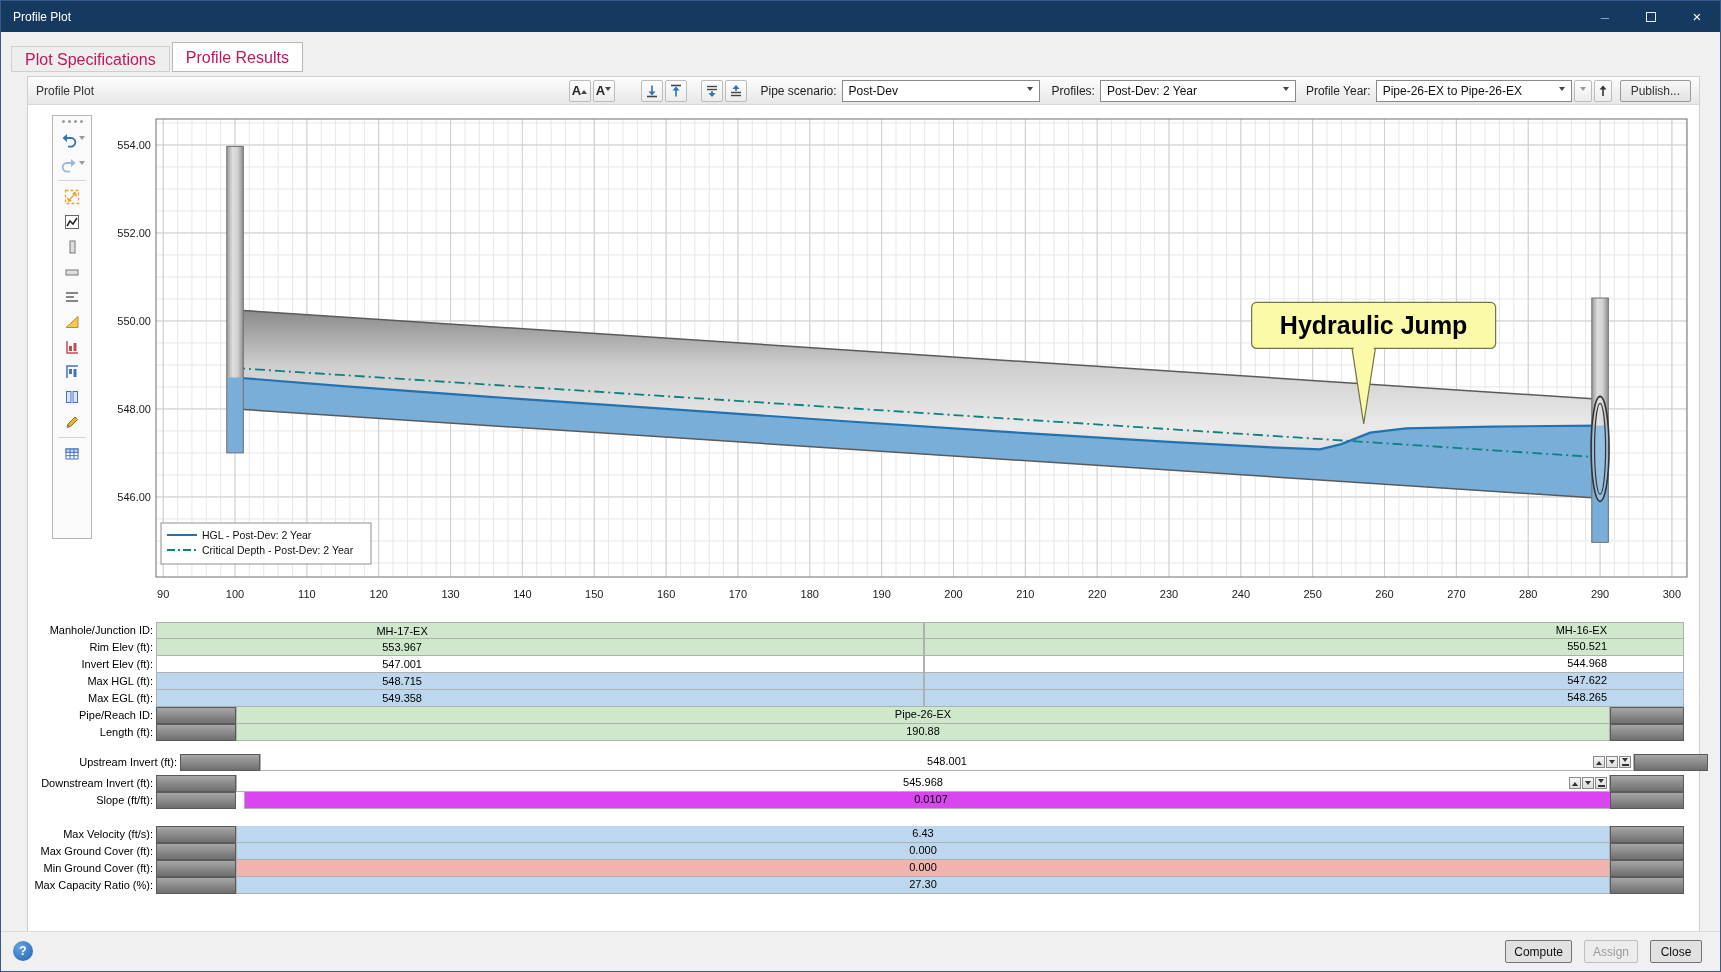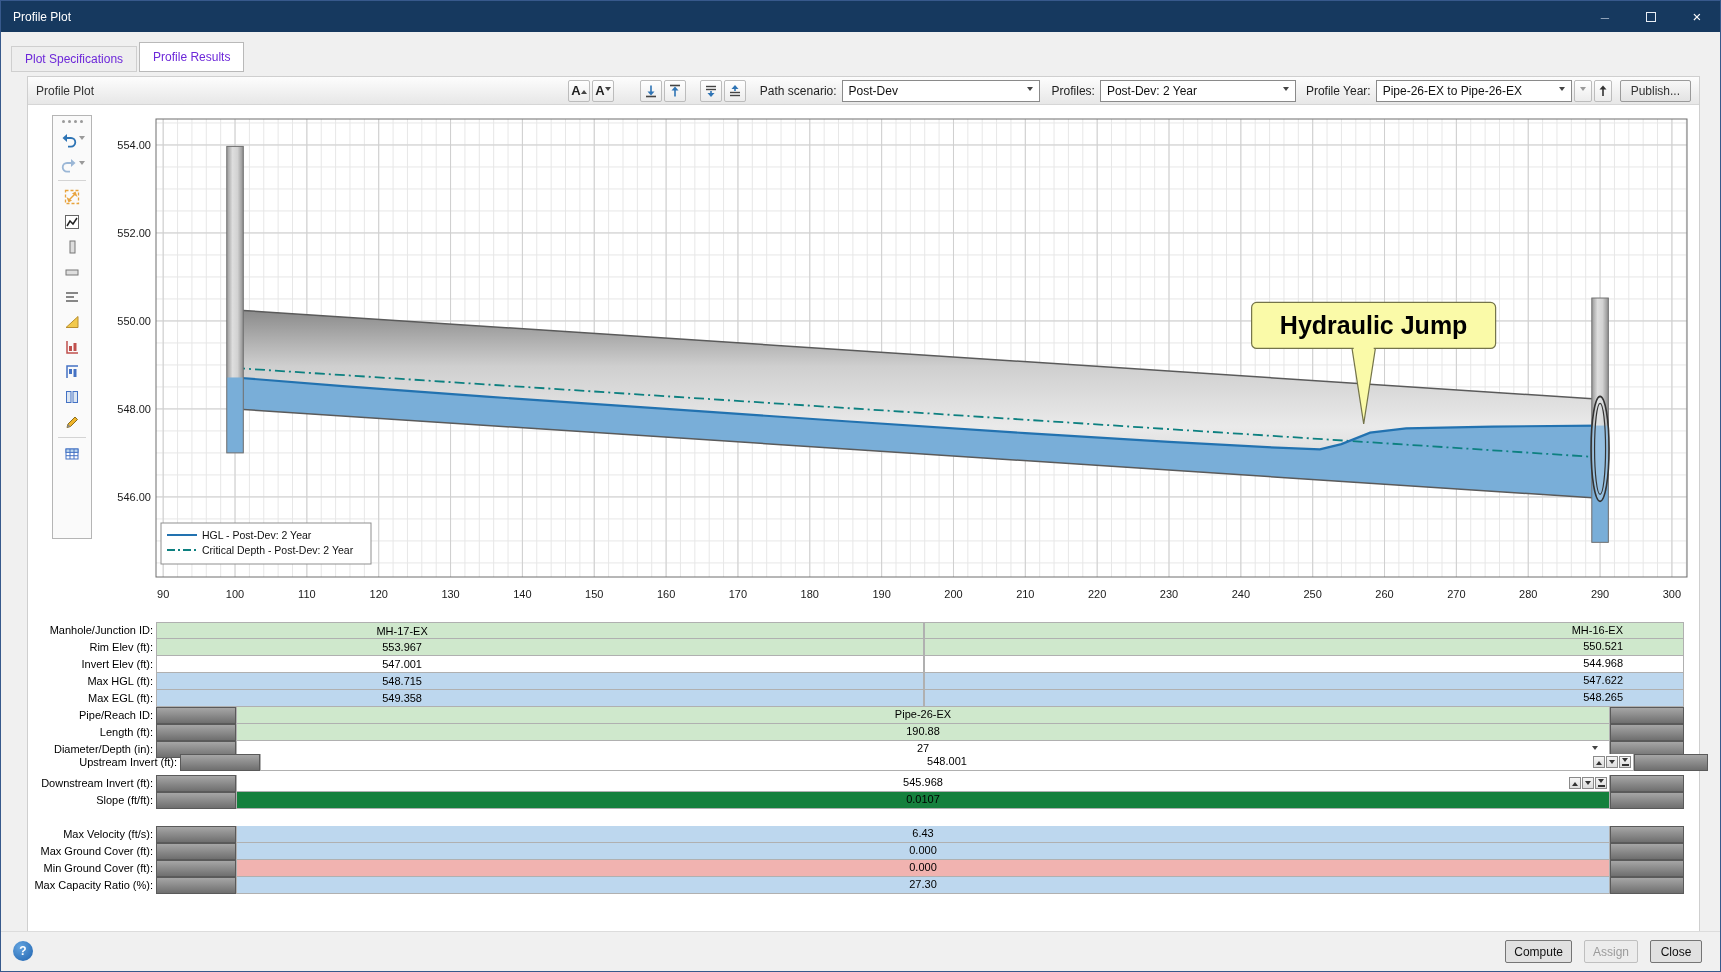--- a/index.html
+++ b/index.html
@@ -8,21 +8,21 @@
   .window{position:relative;width:1721px;height:972px;background:#f0f0f0;border:1px solid #37598c;overflow:hidden;}
   
   .titlebar{position:absolute;top:0;left:0;right:0;height:31px;background:#16395f;display:flex;align-items:center;}
   .titlebar .title{font-size:12px;color:#fff;margin-left:12px;}
   .winbtns{margin-left:auto;display:flex;height:100%;}
   .winbtn{width:46px;height:100%;display:flex;align-items:center;justify-content:center;font-size:15px;color:#fff;cursor:pointer;}
   .winbtn.min{color:#8fa2b8;}
   .maxbox{width:10px;height:10px;border:1px solid #e8eef5;display:block;}
   
   .tabstrip{position:absolute;top:31px;left:0;right:0;height:40px;display:flex;align-items:flex-end;padding-left:10px;background:#f0f0f0;}
-  .tab{height:26px;line-height:25px;padding:0 13px;font-size:12px;color:#6d28d9;background:#eeeeee;border:1px solid #cfcfcf;margin-right:2px;cursor:pointer;}
+  .tab{height:26px;line-height:25px;padding:0 13px;font-size:16px;color:#be185d;background:#eeeeee;border:1px solid #cfcfcf;margin-right:2px;cursor:pointer;}
   .tab.active{background:#ffffff;height:30px;line-height:29px;border-color:#b9b9b9;position:relative;z-index:2;}
   
   .panel{position:absolute;left:26px;top:75px;width:1673px;height:857px;background:#ffffff;border:1px solid #cfcfcf;}
   .panel-header{position:absolute;top:0;left:0;right:0;height:28px;background:linear-gradient(#fdfdfd,#e7e7e7);border-bottom:1px solid #d6d6d6;display:flex;align-items:center;padding:0 8px;font-size:12px;color:#333;}
   .ph-title{margin-right:auto;}
   .tbgrp{display:flex;align-items:center;}
   .tbtn{height:22px;min-width:22px;background:linear-gradient(#ffffff,#ececec);border:1px solid #bcbcbc;display:flex;align-items:center;justify-content:center;margin-left:2px;cursor:pointer;border-radius:2px;}
   .tbtn .A{font-size:13px;font-weight:bold;color:#222;}
   .car-u{width:0;height:0;border:3px solid transparent;border-bottom:4px solid #444;}
   .car-d{width:0;height:0;border:3px solid transparent;border-top:4px solid #444;}
@@ -39,21 +39,21 @@
   .tsep{width:28px;height:1px;background:#d4d4d4;margin:3px 0;}
   
   #profile-svg{position:absolute;left:74px;top:35px;}
   svg text{font-family:"Liberation Sans","DejaVu Sans",sans-serif;}
   
   .rtable{position:absolute;left:0;top:545px;width:1673px;height:280px;font-size:11px;}
   .trow{position:absolute;left:0;width:100%;height:17px;}
   .rlabel{position:absolute;left:0;width:125px;text-align:right;line-height:17px;color:#000;white-space:nowrap;}
   .cell{position:absolute;top:0;height:17px;border:1px solid #b0b0b0;line-height:15px;color:#000;}
   .cell .cv{position:absolute;left:32%;transform:translateX(-50%);top:1px;}
-  .cell.rt{text-align:right;padding-right:60px;}
+  .cell.rt{text-align:right;padding-right:76px;}
   .cell.ctr{text-align:center;}
   .cap{position:absolute;top:0;height:17px;background:linear-gradient(#a6a6a6,#6f6f6f);border:1px solid #5a5a5a;}
   .spin{position:absolute;right:2px;top:2px;display:flex;gap:1px;}
   .sbtn{width:12px;height:12px;background:linear-gradient(#f6f6f6,#dcdcdc);border:1px solid #8a8a8a;display:flex;flex-direction:column;align-items:center;justify-content:center;cursor:pointer;}
   .t-u{width:0;height:0;border:3px solid transparent;border-bottom:4px solid #333;margin-top:-2px;}
   .t-d{width:0;height:0;border:3px solid transparent;border-top:4px solid #333;margin-bottom:-2px;}
   .t-bar{width:7px;height:2px;background:#333;margin-top:1px;}
   .ddbtn{position:absolute;right:8px;top:2px;width:13px;height:13px;display:flex;align-items:center;justify-content:center;cursor:pointer;}
   
   .footer{position:absolute;left:0;right:0;bottom:0;height:40px;background:#f0f0f0;border-top:1px solid #dcdcdc;}
@@ -125,21 +125,21 @@
             </svg>
         </div>
         <div class="tbtn">
           <svg width="16" height="16">
               <line x1="3" y1="12.5" x2="13" y2="12.5" stroke="#444" stroke-width="1.4"></line>
               <line x1="3" y1="9.5" x2="13" y2="9.5" stroke="#444" stroke-width="1.4"></line>
               <line x1="8" y1="8" x2="8" y2="5.5" stroke="#2e74b5" stroke-width="1.6"></line>
               <polygon points="4.5,6 11.5,6 8,2" fill="#2e74b5"></polygon>
             </svg>
         </div>
-        <span class="tlabel">Path scenario:</span>
+        <span class="tlabel">Pipe scenario:</span>
         <div class="combo" style="width:198px">
           <span>Post-Dev</span>
           <span class="chev">
               <span class="car-d"></span>
             </span>
         </div>
         <span class="tlabel" style="margin-left:12px">Profiles:</span>
         <div class="combo" style="width:196px">
           <span>Post-Dev: 2 Year</span>
           <span class="chev">
@@ -539,28 +539,20 @@
           <div class="cap" style="left: 128px; width: 80px;"></div>
           <div class="cell ctr" style="left: 208px; width: 1374px; background: rgb(207, 232, 204); border-top: none;">Pipe-26-EX</div>
           <div class="cap" style="left: 1582px; width: 74px;"></div>
         </div>
         <div class="trow" style="top: 102px;">
           <div class="rlabel">Length (ft):</div>
           <div class="cap" style="left: 128px; width: 80px;"></div>
           <div class="cell ctr" style="left: 208px; width: 1374px; background: rgb(207, 232, 204); border-top: none;">190.88</div>
           <div class="cap" style="left: 1582px; width: 74px;"></div>
         </div>
-        <div class="trow" style="top: 119px;">
-          <div class="rlabel">Diameter/Depth (in):</div>
-          <div class="cap" style="left: 128px; width: 80px;"></div>
-          <div class="cell ctr" style="left: 208px; width: 1374px; background: rgb(255, 255, 255); border-top: none;">27<div class="ddbtn">
-              <span class="car-d"></span>
-            </div></div>
-          <div class="cap" style="left: 1582px; width: 74px;"></div>
-        </div>
         <div class="trow" style="top: 132px; margin-left: 24px;">
           <div class="rlabel">Upstream Invert (ft):</div>
           <div class="cap" style="left: 128px; width: 80px;"></div>
           <div class="cell ctr" style="left: 208px; width: 1374px; background: rgb(255, 255, 255); border-top: none;">548.001<div class="spin">
               <div class="sbtn">
                 <span class="t-u"></span>
               </div>
               <div class="sbtn">
                 <span class="t-d"></span>
               </div>
@@ -584,21 +576,21 @@
               <div class="sbtn">
                 <span class="t-d"></span>
                 <span class="t-bar"></span>
               </div>
             </div></div>
           <div class="cap" style="left: 1582px; width: 74px;"></div>
         </div>
         <div class="trow" style="top: 170px;">
           <div class="rlabel">Slope (ft/ft):</div>
           <div class="cap" style="left: 128px; width: 80px;"></div>
-          <div class="cell ctr" style="left: 208px; width: 1374px; background: #15803d; border-top: none;">0.0107</div>
+          <div class="cell ctr" style="left: 216px; width: 1374px; background: #d946ef; border-top: none;">0.0107</div>
           <div class="cap" style="left: 1582px; width: 74px;"></div>
         </div>
         <div class="trow" style="top: 204px;">
           <div class="rlabel">Max Velocity (ft/s):</div>
           <div class="cap" style="left: 128px; width: 80px;"></div>
           <div class="cell ctr" style="left: 208px; width: 1374px; background: rgb(189, 215, 238); border-top: none;">6.43</div>
           <div class="cap" style="left: 1582px; width: 74px;"></div>
         </div>
         <div class="trow" style="top: 221px;">
           <div class="rlabel">Max Ground Cover (ft):</div>

